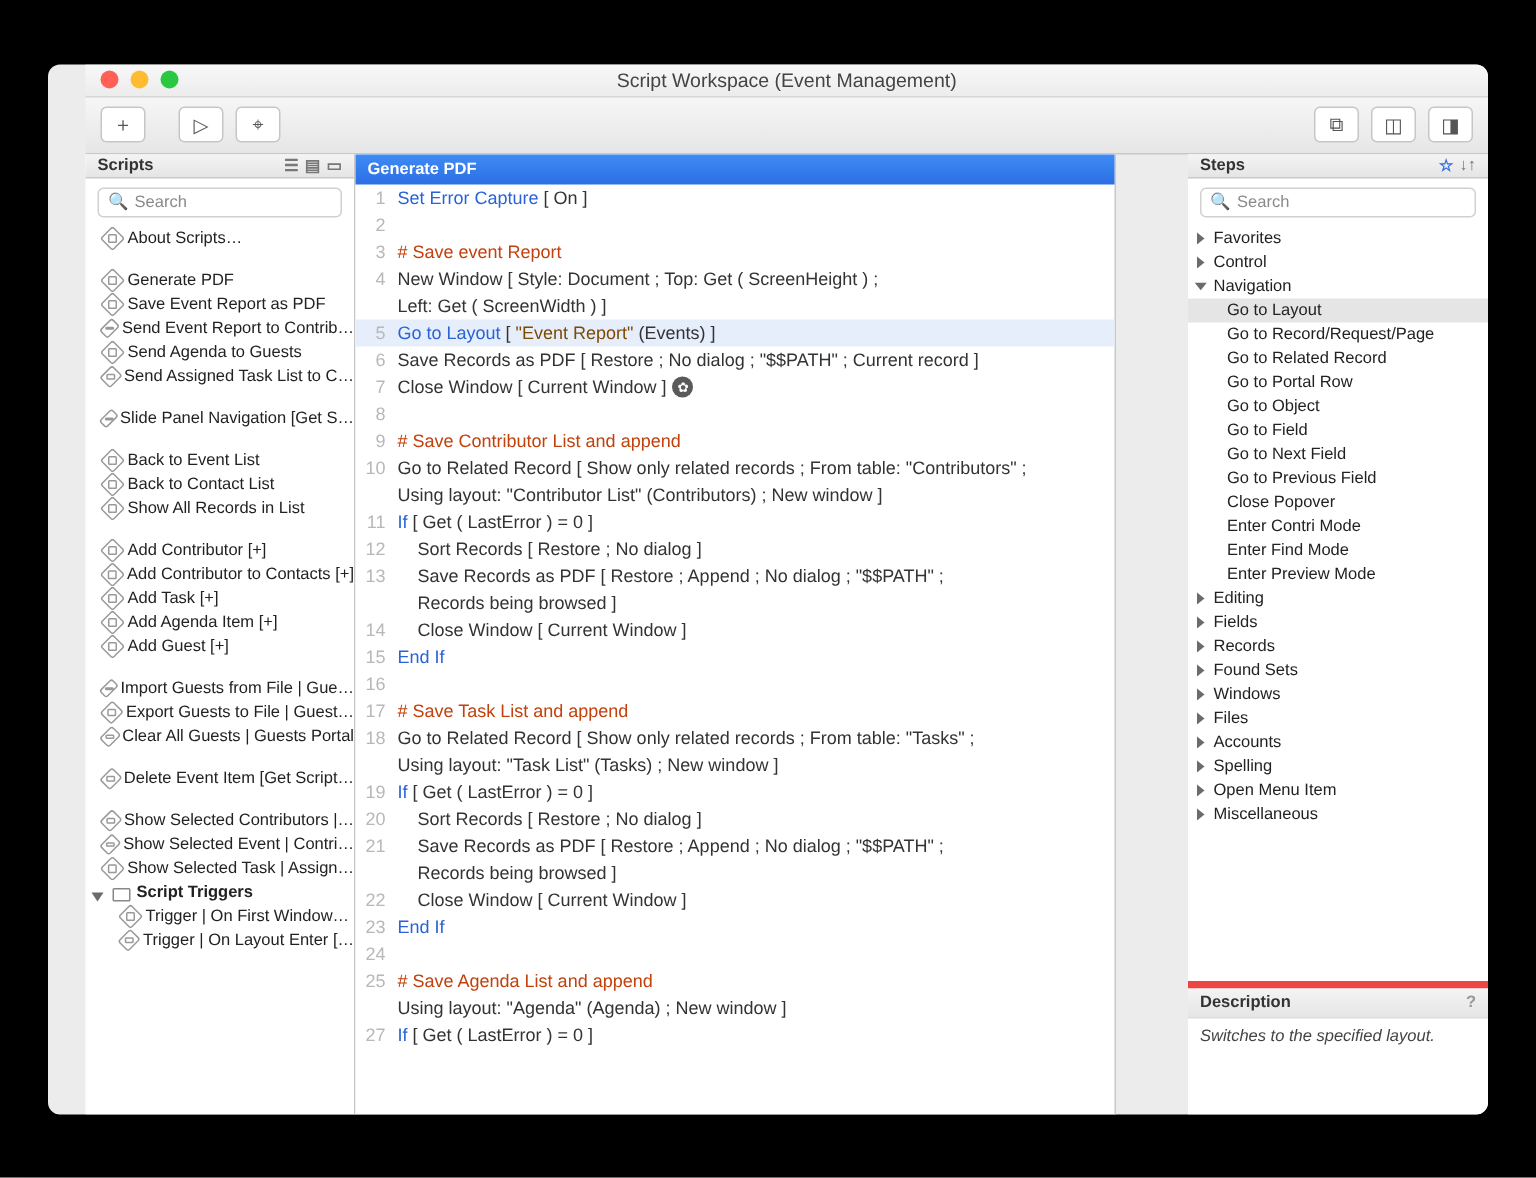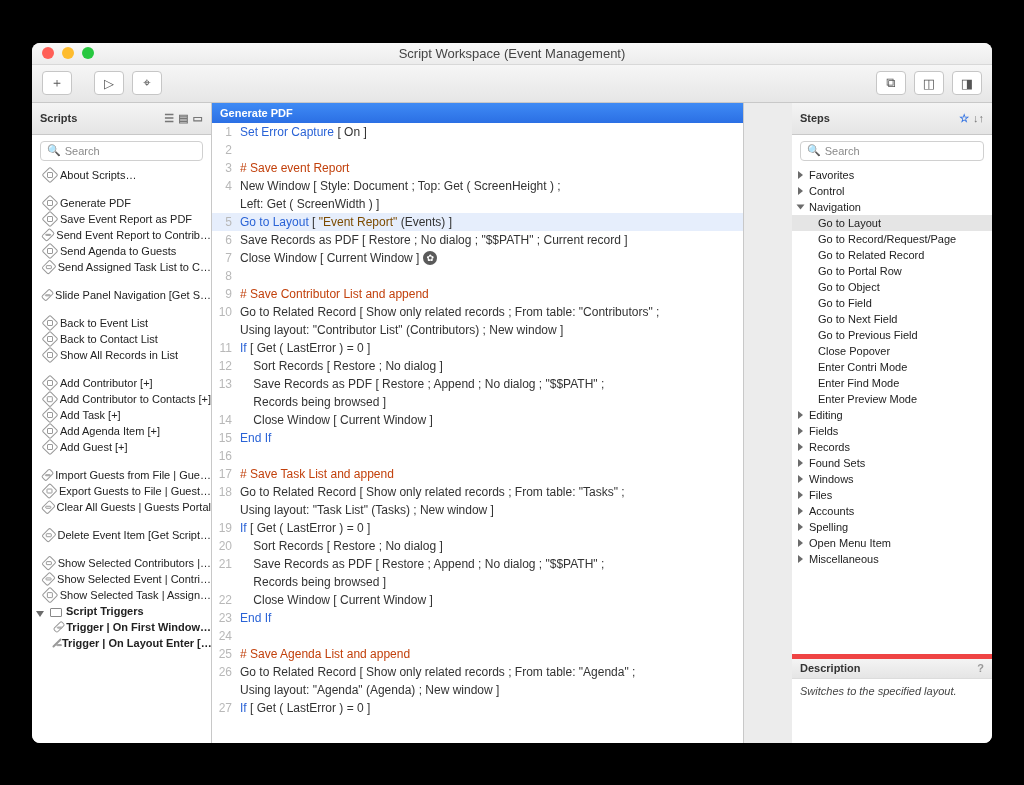--- a/index.html
+++ b/index.html
@@ -1,36 +1,36 @@
 <!DOCTYPE html>
 <html><head>
 <meta charset="utf-8">
 <style>
 * { box-sizing: border-box; margin: 0; padding: 0; font-family: -apple-system, BlinkMacSystemFont, "Helvetica Neue", Arial, sans-serif; }
 body { background: #000; display: flex; align-items: center; justify-content: center; height: 785px; }
-.window { width: 960px; height: 700px; background: #ececec; border-radius: 8px; box-shadow: 0 20px 60px rgba(0,0,0,0.5); display: flex; flex-direction: column; overflow: hidden; }
+.window { width: 960px; height: 700px; background: #ececec; border-radius: 8px; box-shadow: 0 20px 60px rgba(0,0,0,0.5); display: flex; flex-direction: column; overflow: hidden; padding-left: 25px; }
 .titlebar { height: 22px; display: flex; align-items: center; padding: 0 10px; position: relative; background: linear-gradient(#f8f8f8,#ececec); border-bottom: 1px solid #d8d8d8; }
 .traffic { display: flex; gap: 8px; }
 .dot { width: 12px; height: 12px; border-radius: 50%; }
 .red { background: #ff5f57; } .yellow { background: #febc2e; } .green { background: #28c840; }
 .title { position: absolute; left: 0; right: 0; text-align: center; font-size: 13px; color: #444; }
 .toolbar { height: 38px; background: linear-gradient(#f6f6f6,#e6e6e6); border-bottom: 1px solid #c8c8c8; display: flex; align-items: center; padding: 0 10px; gap: 8px; }
 .tbtn { height: 24px; min-width: 30px; background: #fff; border: 1px solid #c6c6c6; border-radius: 4px; display: inline-flex; align-items: center; justify-content: center; font-size: 13px; color: #555; }
 .tspacer { flex: 1; }
 .columns { flex: 1; display: flex; min-height: 0; }
 .col { display: flex; flex-direction: column; border-right: 1px solid #c8c8c8; min-height: 0; }
 .col:last-child { border-right: none; margin-left: 48px; }
-.colhead { height: 32px; background: linear-gradient(#f4f4f4,#e5e5e5); border-bottom: 1px solid #c8c8c8; font-size: 11px; font-weight: 600; color: #333; display: flex; align-items: center; padding: 0 8px; gap: 6px; }
+.colhead { height: 16px; background: linear-gradient(#f4f4f4,#e5e5e5); border-bottom: 1px solid #c8c8c8; font-size: 11px; font-weight: 600; color: #333; display: flex; align-items: center; padding: 0 8px; gap: 6px; }
 .colhead .htools { margin-left: auto; display: flex; gap: 4px; color: #777; font-size: 11px; }
 .searchbox { margin: 6px 8px; height: 20px; border-radius: 4px; border: 1px solid #d0d0d0; background: #fff; display: flex; align-items: center; padding: 0 6px; font-size: 11px; color: #8a8a8a; }
 .searchbox .mag { margin-right: 4px; }
 .left { width: 180px; background: #fff; }
 .left .list { flex: 1; overflow: auto; font-size: 11px; color: #222; }
 .left .item { display: flex; align-items: flex-end; gap: 4px; padding: 2px 0 2px 12px; white-space: nowrap; overflow: hidden; text-overflow: ellipsis; }
-.left .item.indent { padding-left: 24px; font-weight: bold; }
+.left .item.indent { padding-left: 24px; }
 .left .gap { height: 12px; }
 .left .folder { font-weight: 700; }
 .gear { display:inline-block; width:12px; height:12px; background:#fff; border:1px solid #999; transform: rotate(45deg); border-radius:2px; position:relative; }
 .gear::after { content:''; position:absolute; inset:2px; background:#fff; border:1px solid #999; transform: rotate(45deg); border-radius:1px; }
 .foldericon { display:inline-block; width:12px; height:9px; background:#fff; border:1px solid #888; border-radius:1px; position:relative; }
 .tri { display:inline-block; width:0; height:0; border-left:4px solid transparent; border-right:4px solid transparent; border-top:6px solid #6b6b6b; margin-right:2px; }
 .center { flex: 1; display: flex; flex-direction: column; background: #fff; }
 .center .tabhdr { height: 20px; background: linear-gradient(#3f8bf5,#2b6fe4); color: #fff; font-size: 11px; font-weight: 600; display: flex; align-items: center; padding: 0 8px; }
 .editor { flex: 1; overflow: auto; font-family: Menlo, Monaco, Consolas, monospace; font-size: 12px; color: #333; line-height: 18px; padding-bottom: 8px; }
 .editor .row { display: flex; }
@@ -324,24 +324,20 @@
           </div>
           <div class="row">
             <div class="ln">24</div>
             <div class="code">&nbsp;</div>
           </div>
           <div class="row">
             <div class="ln">25</div>
             <div class="code"><span class="cm"># Save Agenda List and append</span></div>
           </div>
           <div class="row">
-            <div class="ln">26</div>
-            <div class="code">Go to Related Record [ Show only related records ; From table: "Agenda" ;</div>
-          </div>
-          <div class="row">
             <div class="ln"></div>
             <div class="code">Using layout: "Agenda" (Agenda) ; New window ]</div>
           </div>
           <div class="row">
             <div class="ln">27</div>
             <div class="code"><span class="kw">If</span> [ Get ( LastError ) = 0 ]</div>
           </div>
         </div>
     </div>
 

